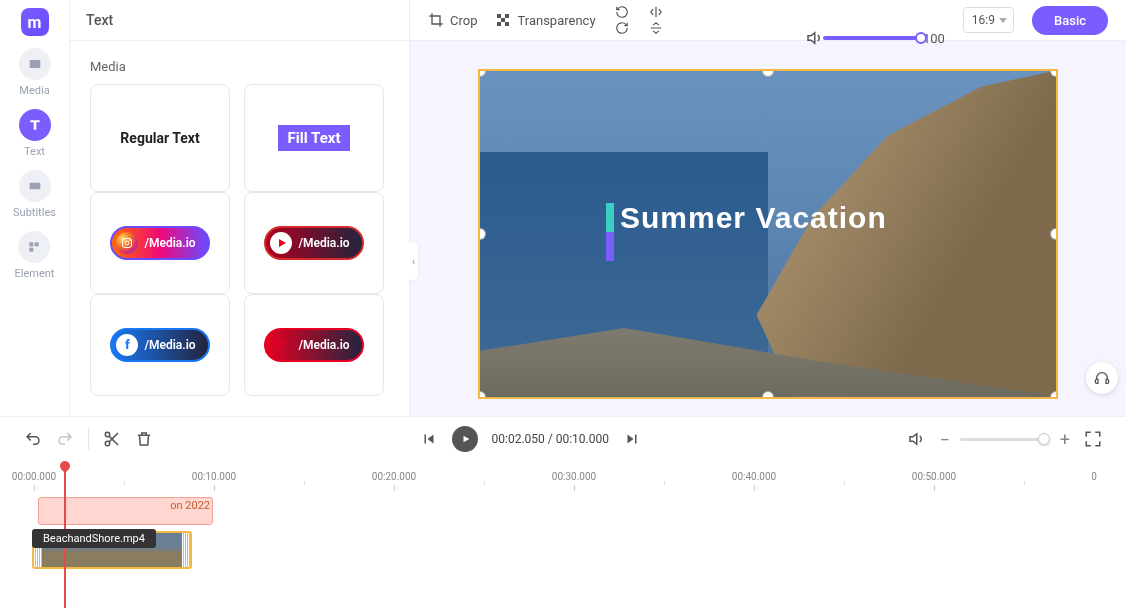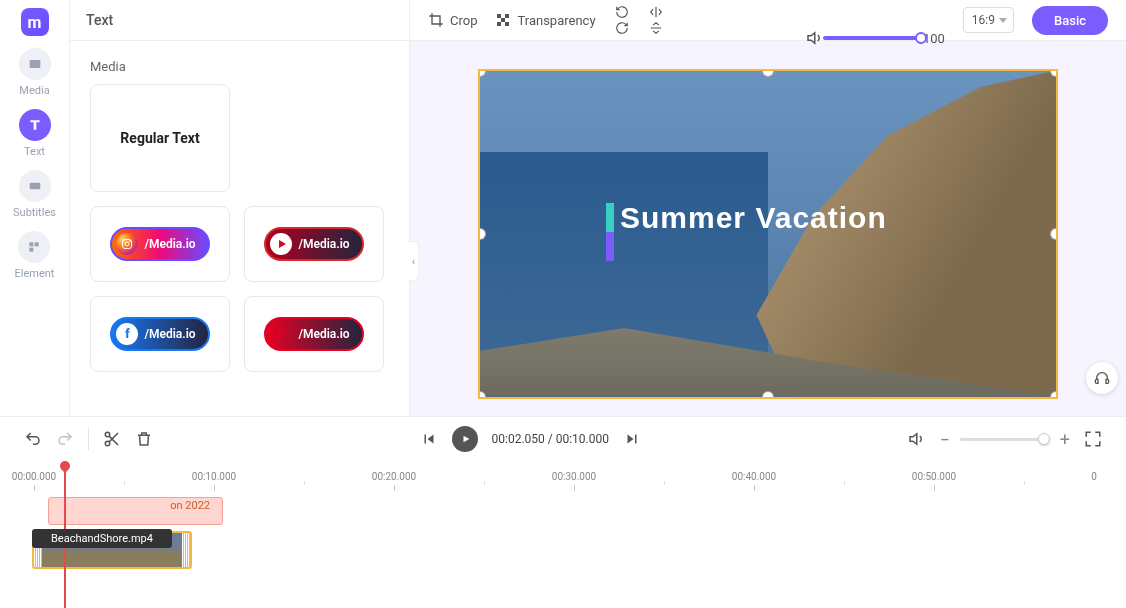--- a/index.html
+++ b/index.html
@@ -9,25 +9,25 @@
 .left-rail { width:70px; background:#fff; border-right:1px solid #eee; display:flex; flex-direction:column; align-items:center; padding-top:8px; gap:12px;}
 .logo { width:28px; height:28px; border-radius:8px; background:linear-gradient(135deg,#7a5cff,#6a4bff); display:flex; align-items:center; justify-content:center; color:#fff; font-weight:bold; font-size:16px;}
 .rail-item { display:flex; flex-direction:column; align-items:center; gap:4px; cursor:pointer; color:#9aa1b2; font-size:11px;}
 .rail-item.active .rail-icon { background:#7a5cff; color:#fff;}
 .rail-icon { width:32px; height:32px; border-radius:50%; background:#eef0f5; display:flex; align-items:center; justify-content:center;}
 .rail-icon svg { width:16px; height:16px;}
 .panel { width:340px; border-right:1px solid #eee; overflow:hidden; display:flex; flex-direction:column;}
 .panel-header { height:41px; border-bottom:1px solid #eee; display:flex; align-items:center; padding:0 16px; font-size:14px; font-weight:500; color:#555;}
 .panel-body { flex:1; overflow:auto; padding:12px 20px;}
 .section-title { font-size:13px; color:#666; margin:6px 0 10px 0;}
-.card-row { display:flex; gap:14px; margin-bottom:14px;}
+.card-row { display:flex; gap:14px; }
 .text-card { width:140px; height:108px; border:1px solid #e6e6ee; border-radius:8px; display:flex; align-items:center; justify-content:center; cursor:pointer;}
 .text-card .reg { font-weight:700; font-size:14px; color:#222;}
 .text-card .fill { background:#7a5cff; color:#fff; padding:4px 10px; font-weight:700; font-size:15px;}
-.social-card { width:140px; height:76px; border:1px solid #e6e6ee; border-radius:8px; display:flex; align-items:center; justify-content:center; cursor:pointer;}
+.social-card { width:140px; height:102px; border:1px solid #e6e6ee; border-radius:8px; display:flex; align-items:center; justify-content:center; cursor:pointer;}
 .pill { display:flex; align-items:center; border-radius:18px; padding:4px 12px 4px 4px; color:#fff; font-size:12px; font-weight:600;}
 .pill .circ { width:22px; height:22px; border-radius:50%; margin-right:6px; display:flex; align-items:center; justify-content:center;}
 .ig-pill { background:linear-gradient(90deg,#ff6a00,#ee0979,#6a4bff); border:2px solid #6a4bff;}
 .ig-pill .circ { background:radial-gradient(circle at 30% 30%,#feda75,#fa7e1e,#d62976,#4f5bd5);}
 .yt-pill { background:linear-gradient(90deg,#b00020,#24243e); border:2px solid #d62828;}
 .yt-pill .circ { background:#fff;}
 .fb-pill { background:linear-gradient(90deg,#1877f2,#24243e); border:2px solid #1877f2;}
 .fb-pill .circ { background:#fff; color:#1877f2;}
 .pt-pill { background:linear-gradient(90deg,#e60023,#24243e); border:2px solid #e60023;}
 .yt-tri { width:0; height:0; border-left:7px solid #e60023; border-top:4px solid transparent; border-bottom:4px solid transparent; margin-left:2px;}
@@ -76,25 +76,25 @@
 .zoom-thumb { width:12px; height:12px; border-radius:50%; background:#fff; border:1px solid #ccc; box-shadow:0 1px 2px rgba(0,0,0,.2); position:absolute; top:-5px; left:78px;}
 .timeline { flex:1; position:relative; padding:4px 24px 0 24px;}
 .ruler { height:28px; position:relative; font-size:10px; color:#888;}
 .tick { position:absolute; top:6px;}
 .tick-line { width:1px; height:6px; background:#ccc; margin:14px auto 0 auto;}
 .tick-lbl { position:absolute; top:0; transform:translateX(-50%); white-space:nowrap;}
 .mini-tick { width:1px; height:4px; background:#ddd; position:absolute; top:16px;}
 .playhead { position:absolute; top:2px; bottom:0; width:2px; background:#e34b4b; left:calc(24px + 40px);}
 .playhead:before { content:''; position:absolute; top:-2px; left:-4px; width:10px; height:10px; background:#e34b4b; border-radius:50% 50% 50% 0; transform:rotate(-45deg);}
 .tracks { margin-top:4px;}
-.text-clip { width:175px; height:28px; background:#ffd7d0; border:1px solid #f5a193; border-radius:3px; font-size:11px; color:#c06030; padding:1px 12px; margin-left:24px; overflow:hidden; white-space:nowrap;}
+.text-clip { width:175px; height:28px; background:#ffd7d0; border:1px solid #f5a193; border-radius:3px; font-size:11px; color:#c06030; padding:1px 2px; margin-left:14px; overflow:hidden; white-space:nowrap;}
 .video-clip { width:160px; height:38px; border:2px solid #f5b942; border-radius:3px; margin-top:6px; margin-left:8px; display:flex; overflow:hidden; position:relative;}
 .video-clip .thumb-seg { flex:1; background:linear-gradient(#6a7f95 40%,#8a7d5e 60%);}
 .video-clip .grip { width:8px; background:repeating-linear-gradient(90deg,#fff,#fff 1px,#f5b942 1px,#f5b942 2px);}
-.tooltip { position:absolute; background:#333; color:#fff; font-size:11px; padding:3px 19px; border-radius:3px; left:32px; top:529px; z-index:10;}
+.tooltip { position:absolute; background:#333; color:#fff; font-size:11px; padding:3px 11px; border-radius:3px; left:32px; top:529px; z-index:10;}
 </style>
 </head>
 <body>
 
 <div class="app">
   <div class="upper">
 
     <div class="left-rail">
       <div class="logo">m</div>
       <div class="rail-item">
@@ -133,20 +133,23 @@
       </div>
     </div>
 
     <div class="panel">
       <div class="panel-header">Text</div>
       <div class="panel-body">
         <div class="section-title">Media</div>
         <div class="card-row">
           <div class="text-card">
               <span class="reg">Regular Text</span>
+            </div>
+          <div class="text-card">
+              <span class="fill">Fill Text</span>
             </div>
         </div>
         <div class="card-row">
           <div class="social-card">
             <div class="pill ig-pill">
                 <div class="circ">
                   <svg width="12" height="12" viewBox="0 0 24 24" fill="none" stroke="#fff" stroke-width="2">
                     <rect x="3" y="3" width="18" height="18" rx="5"></rect>
                     <circle cx="12" cy="12" r="4"></circle>
                     <circle cx="18" cy="6" r="1" fill="#fff"></circle>

